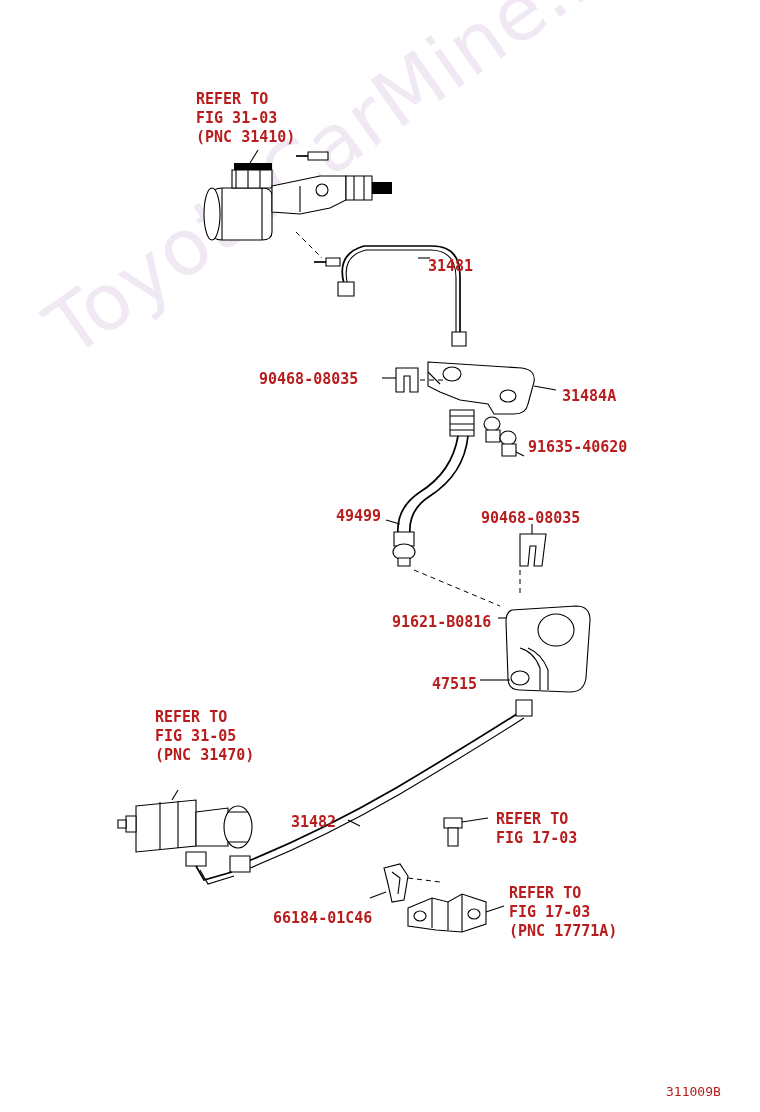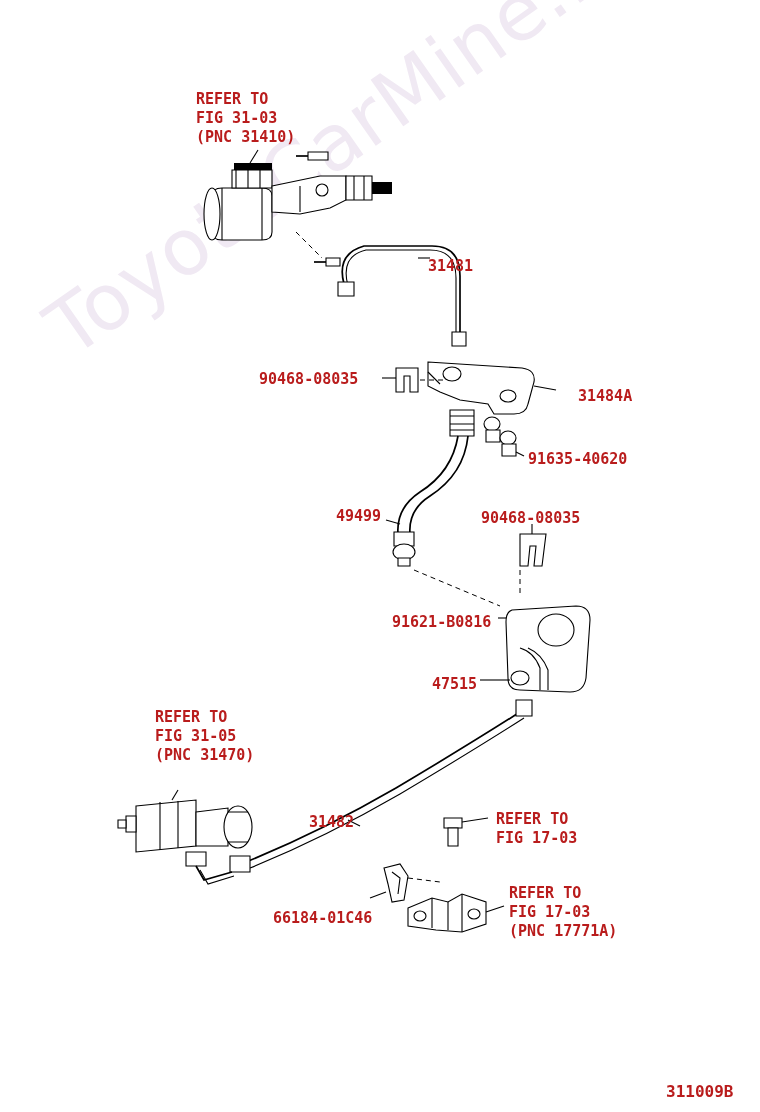--- a/index.html
+++ b/index.html
@@ -35,22 +35,22 @@
     position: absolute;
     font-family: "DejaVu Sans Mono", monospace;
     font-size: 15px;
     font-weight: bold;
     color: #b91c1c;
     line-height: 19px;
     white-space: pre;
     z-index: 5;
   }
   .lbl.small {
-    font-size: 16px;
-    font-weight: bold;
+    font-size: 13px;
+    font-weight: normal;
   }
   svg.art {
     position: absolute;
     left: 0;
     top: 0;
     width: 760px;
     height: 1112px;
     z-index: 3;
   }
   .ln { stroke: #000; stroke-width: 1.1; fill: none; }
@@ -207,30 +207,30 @@
       <ellipse class="fillw" cx="474" cy="914" rx="6" ry="5"></ellipse>
       <path class="ln" d="M486 912 L504 906"></path>
     </g>
   </svg>
 
   <div class="lbl" style="left:196px; top:90px;">REFER TO
 FIG 31-03
 (PNC 31410)</div>
   <div class="lbl" style="left:428px; top:257px;">31481</div>
   <div class="lbl" style="left:259px; top:370px;">90468-08035</div>
-  <div class="lbl" style="left:578px; top:387px;">31484A</div>
-  <div class="lbl" style="left:528px; top:450px;text-align:center;">91635-40620</div>
+  <div class="lbl" style="left:562px; top:387px;">31484A</div>
+  <div class="lbl" style="left:528px; top:438px;text-align:center;">91635-40620</div>
   <div class="lbl" style="left:336px; top:507px;">49499</div>
   <div class="lbl" style="left:481px; top:509px;">90468-08035</div>
   <div class="lbl" style="left:392px; top:613px;">91621-B0816</div>
   <div class="lbl" style="left:432px; top:675px;">47515</div>
   <div class="lbl" style="left:155px; top:708px;">REFER TO
 FIG 31-05
 (PNC 31470)</div>
-  <div class="lbl" style="left:309px; top:813px;">31482</div>
+  <div class="lbl" style="left:291px; top:813px;">31482</div>
   <div class="lbl" style="left:496px; top:810px;">REFER TO
 FIG 17-03</div>
   <div class="lbl" style="left:273px; top:909px;">66184-01C46</div>
   <div class="lbl" style="left:509px; top:884px;">REFER TO
 FIG 17-03
 (PNC 17771A)</div>
 
   <div class="lbl small" style="left:666px; top:1082px;">311009B</div>
 
 </div>

